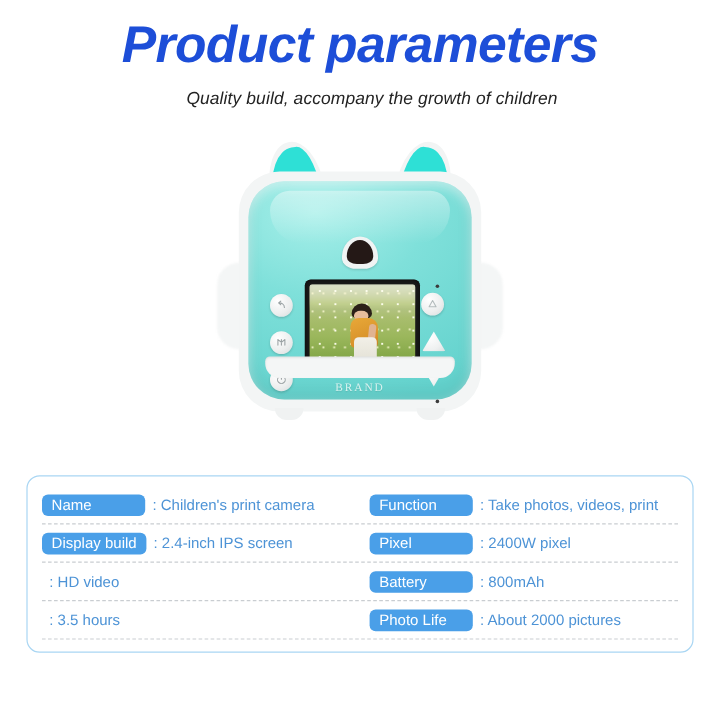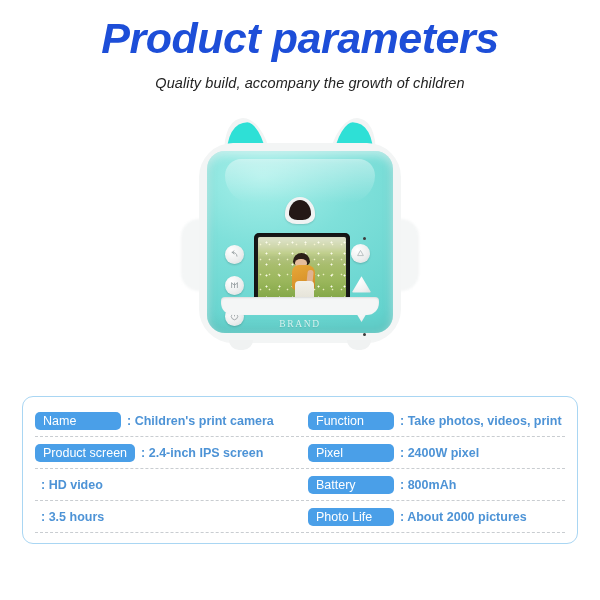--- a/index.html
+++ b/index.html
@@ -113,21 +113,21 @@
 
   
   .body-mint {
     position: absolute;
     left: 32px;
     top: 36px;
     width: 186px;
     height: 182px;
     background:
       radial-gradient(120% 90% at 30% 14%, #a6efe9 0%, #7fe0da 42%, #63d2cd 100%);
-    border-radius: 18px;
+    border-radius: 30px;
     box-shadow: inset 0 -6px 14px rgba(0,0,0,0.07),
                 inset 0 4px 10px rgba(255,255,255,0.55);
   }
   
   .body-gloss {
     position: absolute;
     left: 18px;
     top: 8px;
     width: 150px;
     height: 44px;
@@ -364,21 +364,20 @@
     min-width: 86px;
     box-sizing: border-box;
     white-space: nowrap;
     overflow: hidden;
   }
   .spec-value {
     color: #4d93d6;
     font-size: 12.5px;
     margin-left: 6px;
     white-space: nowrap;
-    font-weight: bold;
   }
 </style>
 </head>
 <body>
 
 <div class="header">
   <div class="page-title">Product parameters</div>
   <div class="page-subtitle">Quality build, accompany the growth of children</div>
 </div>
 
@@ -461,21 +460,21 @@
       <span class="spec-value"><span>:</span> <span>Children's print camera</span></span>
     </div>
     <div class="spec-cell right">
       <span class="pill">Function</span>
       <span class="spec-value"><span>:</span> <span>Take photos, videos, print</span></span>
     </div>
   </div>
 
   <div class="spec-row">
     <div class="spec-cell">
-      <span class="pill">Product screen</span>
+      <span class="pill">Display build</span>
       <span class="spec-value"><span>:</span> <span>2.4-inch IPS screen</span></span>
     </div>
     <div class="spec-cell right">
       <span class="pill">Pixel</span>
       <span class="spec-value"><span>:</span> <span>2400W pixel</span></span>
     </div>
   </div>
 
   <div class="spec-row">
     <div class="spec-cell">

